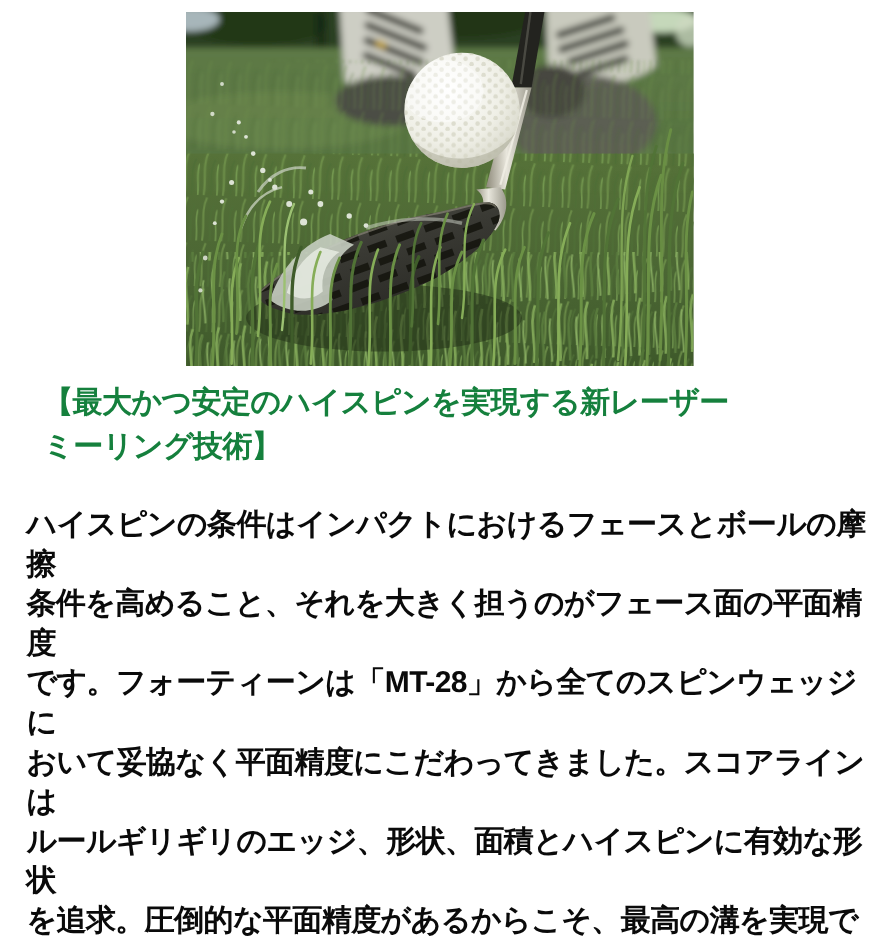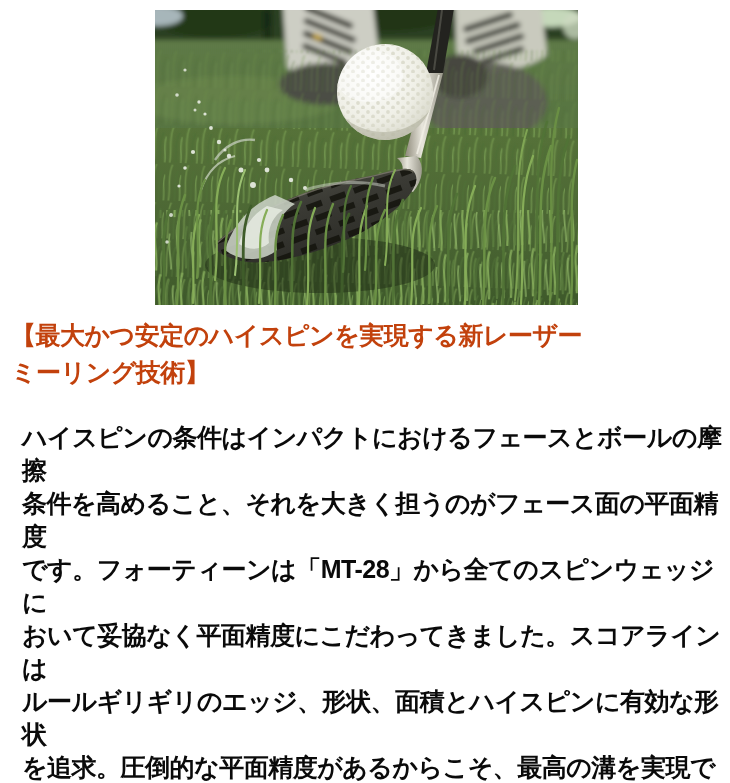--- a/index.html
+++ b/index.html
@@ -11,24 +11,24 @@
     overflow: hidden;
     font-family: "Liberation Sans", "DejaVu Sans", sans-serif;
   }
   .page { position: absolute; inset: 0; background: #ffffff; }
   figure.photo {
     position: absolute; left: 155px; top: 10px;
     width: 423px; height: 295px; margin: 0; padding: 0;
   }
   figure.photo svg { display: block; width: 100%; height: 100%; }
   .heading {
-    position: absolute; left: 11px; top: 317px; width: 690px;
+    position: absolute; left: 36px; top: 317px; width: 690px;
     margin: 0;
     font-size: 25px; line-height: 37px; font-weight: 700;
-    color: #c2410c;
+    color: #15803d;
     white-space: pre-line;
     letter-spacing: -0.5px;
   }
   .body-text {
     position: absolute; left: 22px; top: 421px; width: 700px;
     margin: 0;
     font-size: 25px; line-height: 33px; font-weight: 700;
     color: #0a0a0a;
     white-space: pre-line;
     letter-spacing: -0.5px;

